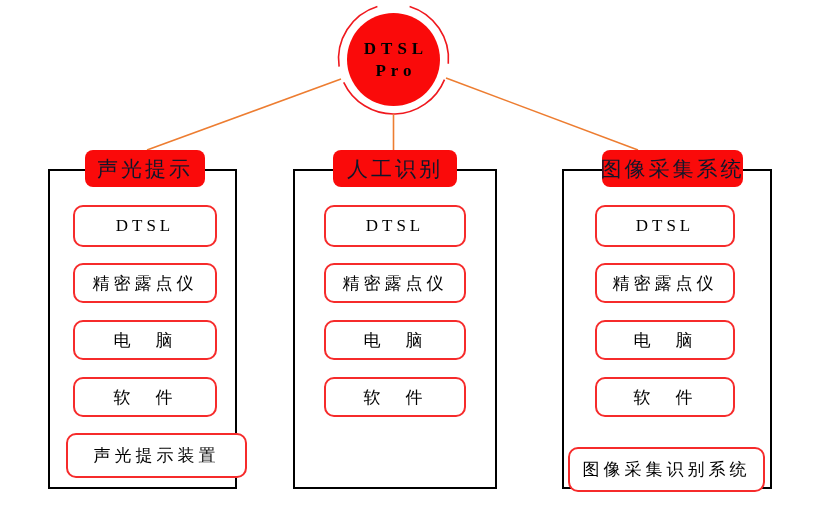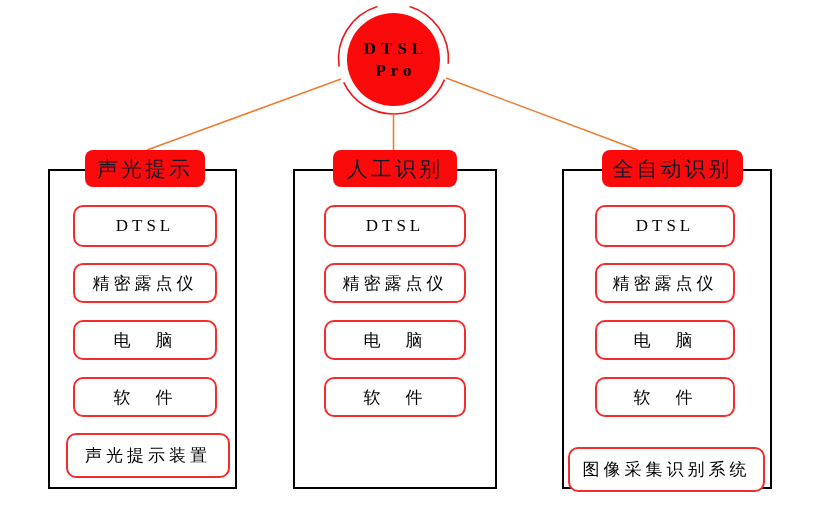--- a/index.html
+++ b/index.html
@@ -104,27 +104,27 @@
     <div class="root-line">DTSL</div>
     <div class="root-line">Pro</div>
   </div>
 
   <div class="panel" style="left:48px; top:169px; width:189px; height:320px;"></div>
   <div class="panel" style="left:293px; top:169px; width:204px; height:320px;"></div>
   <div class="panel" style="left:562px; top:169px; width:210px; height:320px;"></div>
 
   <div class="col-header" style="left:85px; top:150px; width:120px; height:37px;">声光提示</div>
   <div class="col-header" style="left:333px; top:150px; width:124px; height:37px;">人工识别</div>
-  <div class="col-header" style="left:602px; top:150px; width:141px; height:37px;">全自动识别</div>
+  <div class="col-header" style="left:602px; top:150px; width:141px; height:37px;">图像采集系统</div>
 
   <div class="ibox" style="left:73px; top:205px; width:144px; height:42px;">DTSL</div>
   <div class="ibox" style="left:73px; top:263px; width:144px; height:40px;">精密露点仪</div>
   <div class="ibox" style="left:73px; top:320px; width:144px; height:40px;">电　脑</div>
   <div class="ibox" style="left:73px; top:377px; width:144px; height:40px;">软　件</div>
-  <div class="ibox" style="left:66px; top:433px; width:164px; height:45px;">声光提示装置</div>
+  <div class="ibox" style="left:66px; top:433px; width:181px; height:45px;">声光提示装置</div>
 
   <div class="ibox" style="left:324px; top:205px; width:142px; height:42px;">DTSL</div>
   <div class="ibox" style="left:324px; top:263px; width:142px; height:40px;">精密露点仪</div>
   <div class="ibox" style="left:324px; top:320px; width:142px; height:40px;">电　脑</div>
   <div class="ibox" style="left:324px; top:377px; width:142px; height:40px;">软　件</div>
 
   <div class="ibox" style="left:595px; top:205px; width:140px; height:42px;">DTSL</div>
   <div class="ibox" style="left:595px; top:263px; width:140px; height:40px;">精密露点仪</div>
   <div class="ibox" style="left:595px; top:320px; width:140px; height:40px;">电　脑</div>
   <div class="ibox" style="left:595px; top:377px; width:140px; height:40px;">软　件</div>

